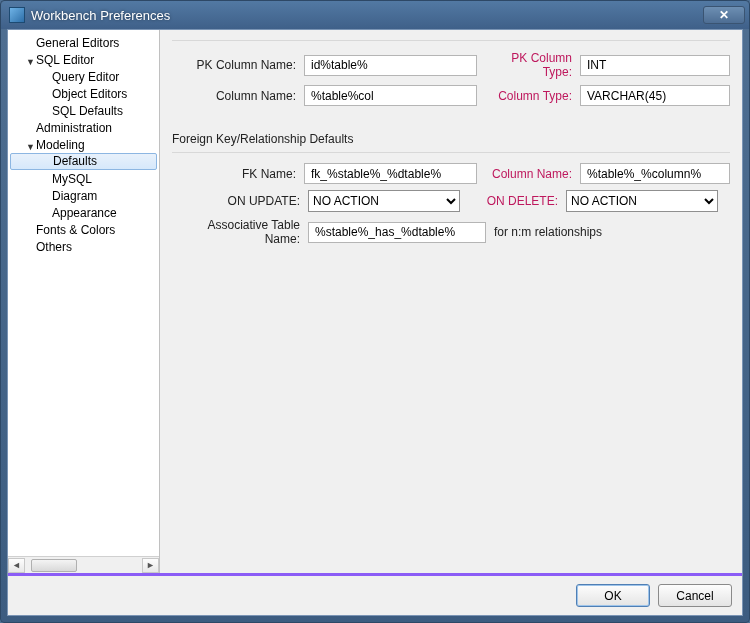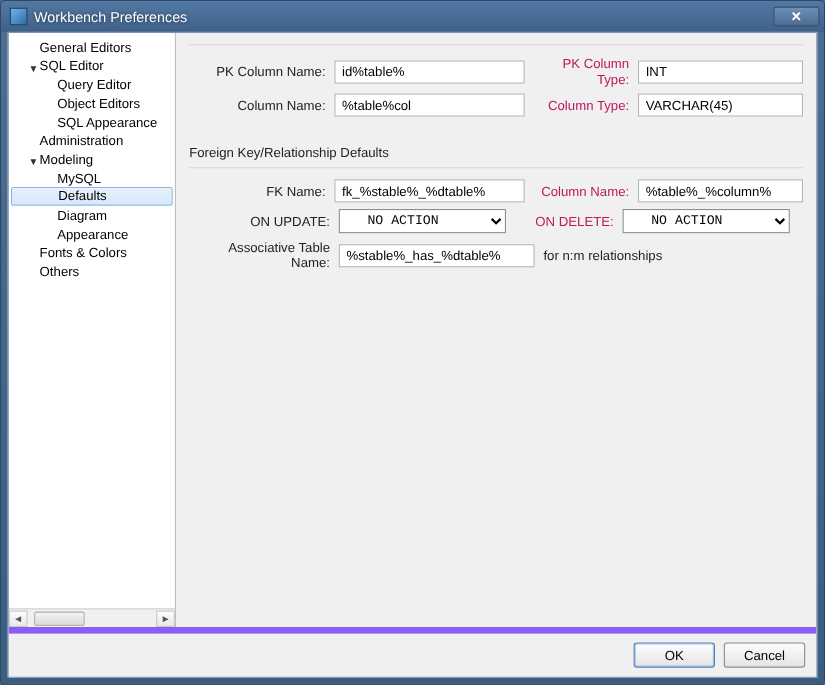--- a/index.html
+++ b/index.html
@@ -156,32 +156,32 @@
   font-family: inherit;
   font-size: 12px;
 }
 .form-row .in1 { width: 178px; }
 .form-row .in2 { width: 150px; }
 .form-row select.combo {
   height: 22px;
   width: 152px;
   border: 1px solid #8f8f8f;
   background: #fff;
-  font-family: Liberation Mono, monospace;
-  font-size: 12px;
-  padding-left: 21px;
+  font-family: Liberation Sans, sans-serif;
+  font-size: 12px;
+  padding-left: 0;
 }
 .note { color:#222; }
 .section-gap { height: 20px; }
 .button-bar {
   display: flex;
   justify-content: flex-end;
   gap: 8px;
   padding: 8px 10px;
-  border-top: 6px solid #8b5cf6;
+  border-top: 3px solid #8b5cf6;
   background: #f0f0f0;
 }
 .button-bar button {
   width: 74px; height: 23px;
   border: 1px solid #8a8a8a;
   border-radius: 3px;
   background: linear-gradient(#fdfdfd,#e4e4e4);
   font-family: inherit; font-size: 12px;
 }
 .button-bar button.primary {
@@ -217,37 +217,37 @@
             <div class="tree-item level-2">
               <span class="disclose"></span>
               <span>Query Editor</span>
             </div>
             <div class="tree-item level-2">
               <span class="disclose"></span>
               <span>Object Editors</span>
             </div>
             <div class="tree-item level-2">
               <span class="disclose"></span>
-              <span>SQL Appearance</span>
+              <span>SQL Defaults</span>
             </div>
             <div class="tree-item level-1">
               <span class="disclose"></span>
               <span>Administration</span>
             </div>
             <div class="tree-item level-1">
               <span class="disclose">▼</span>
               <span>Modeling</span>
             </div>
+            <div class="tree-item level-2 selected">
+              <span class="disclose"></span>
+              <span>Defaults</span>
+            </div>
             <div class="tree-item level-2">
               <span class="disclose"></span>
               <span>MySQL</span>
-            </div>
-            <div class="tree-item level-2 selected">
-              <span class="disclose"></span>
-              <span>Defaults</span>
             </div>
             <div class="tree-item level-2">
               <span class="disclose"></span>
               <span>Diagram</span>
             </div>
             <div class="tree-item level-2">
               <span class="disclose"></span>
               <span>Appearance</span>
             </div>
             <div class="tree-item level-1">

